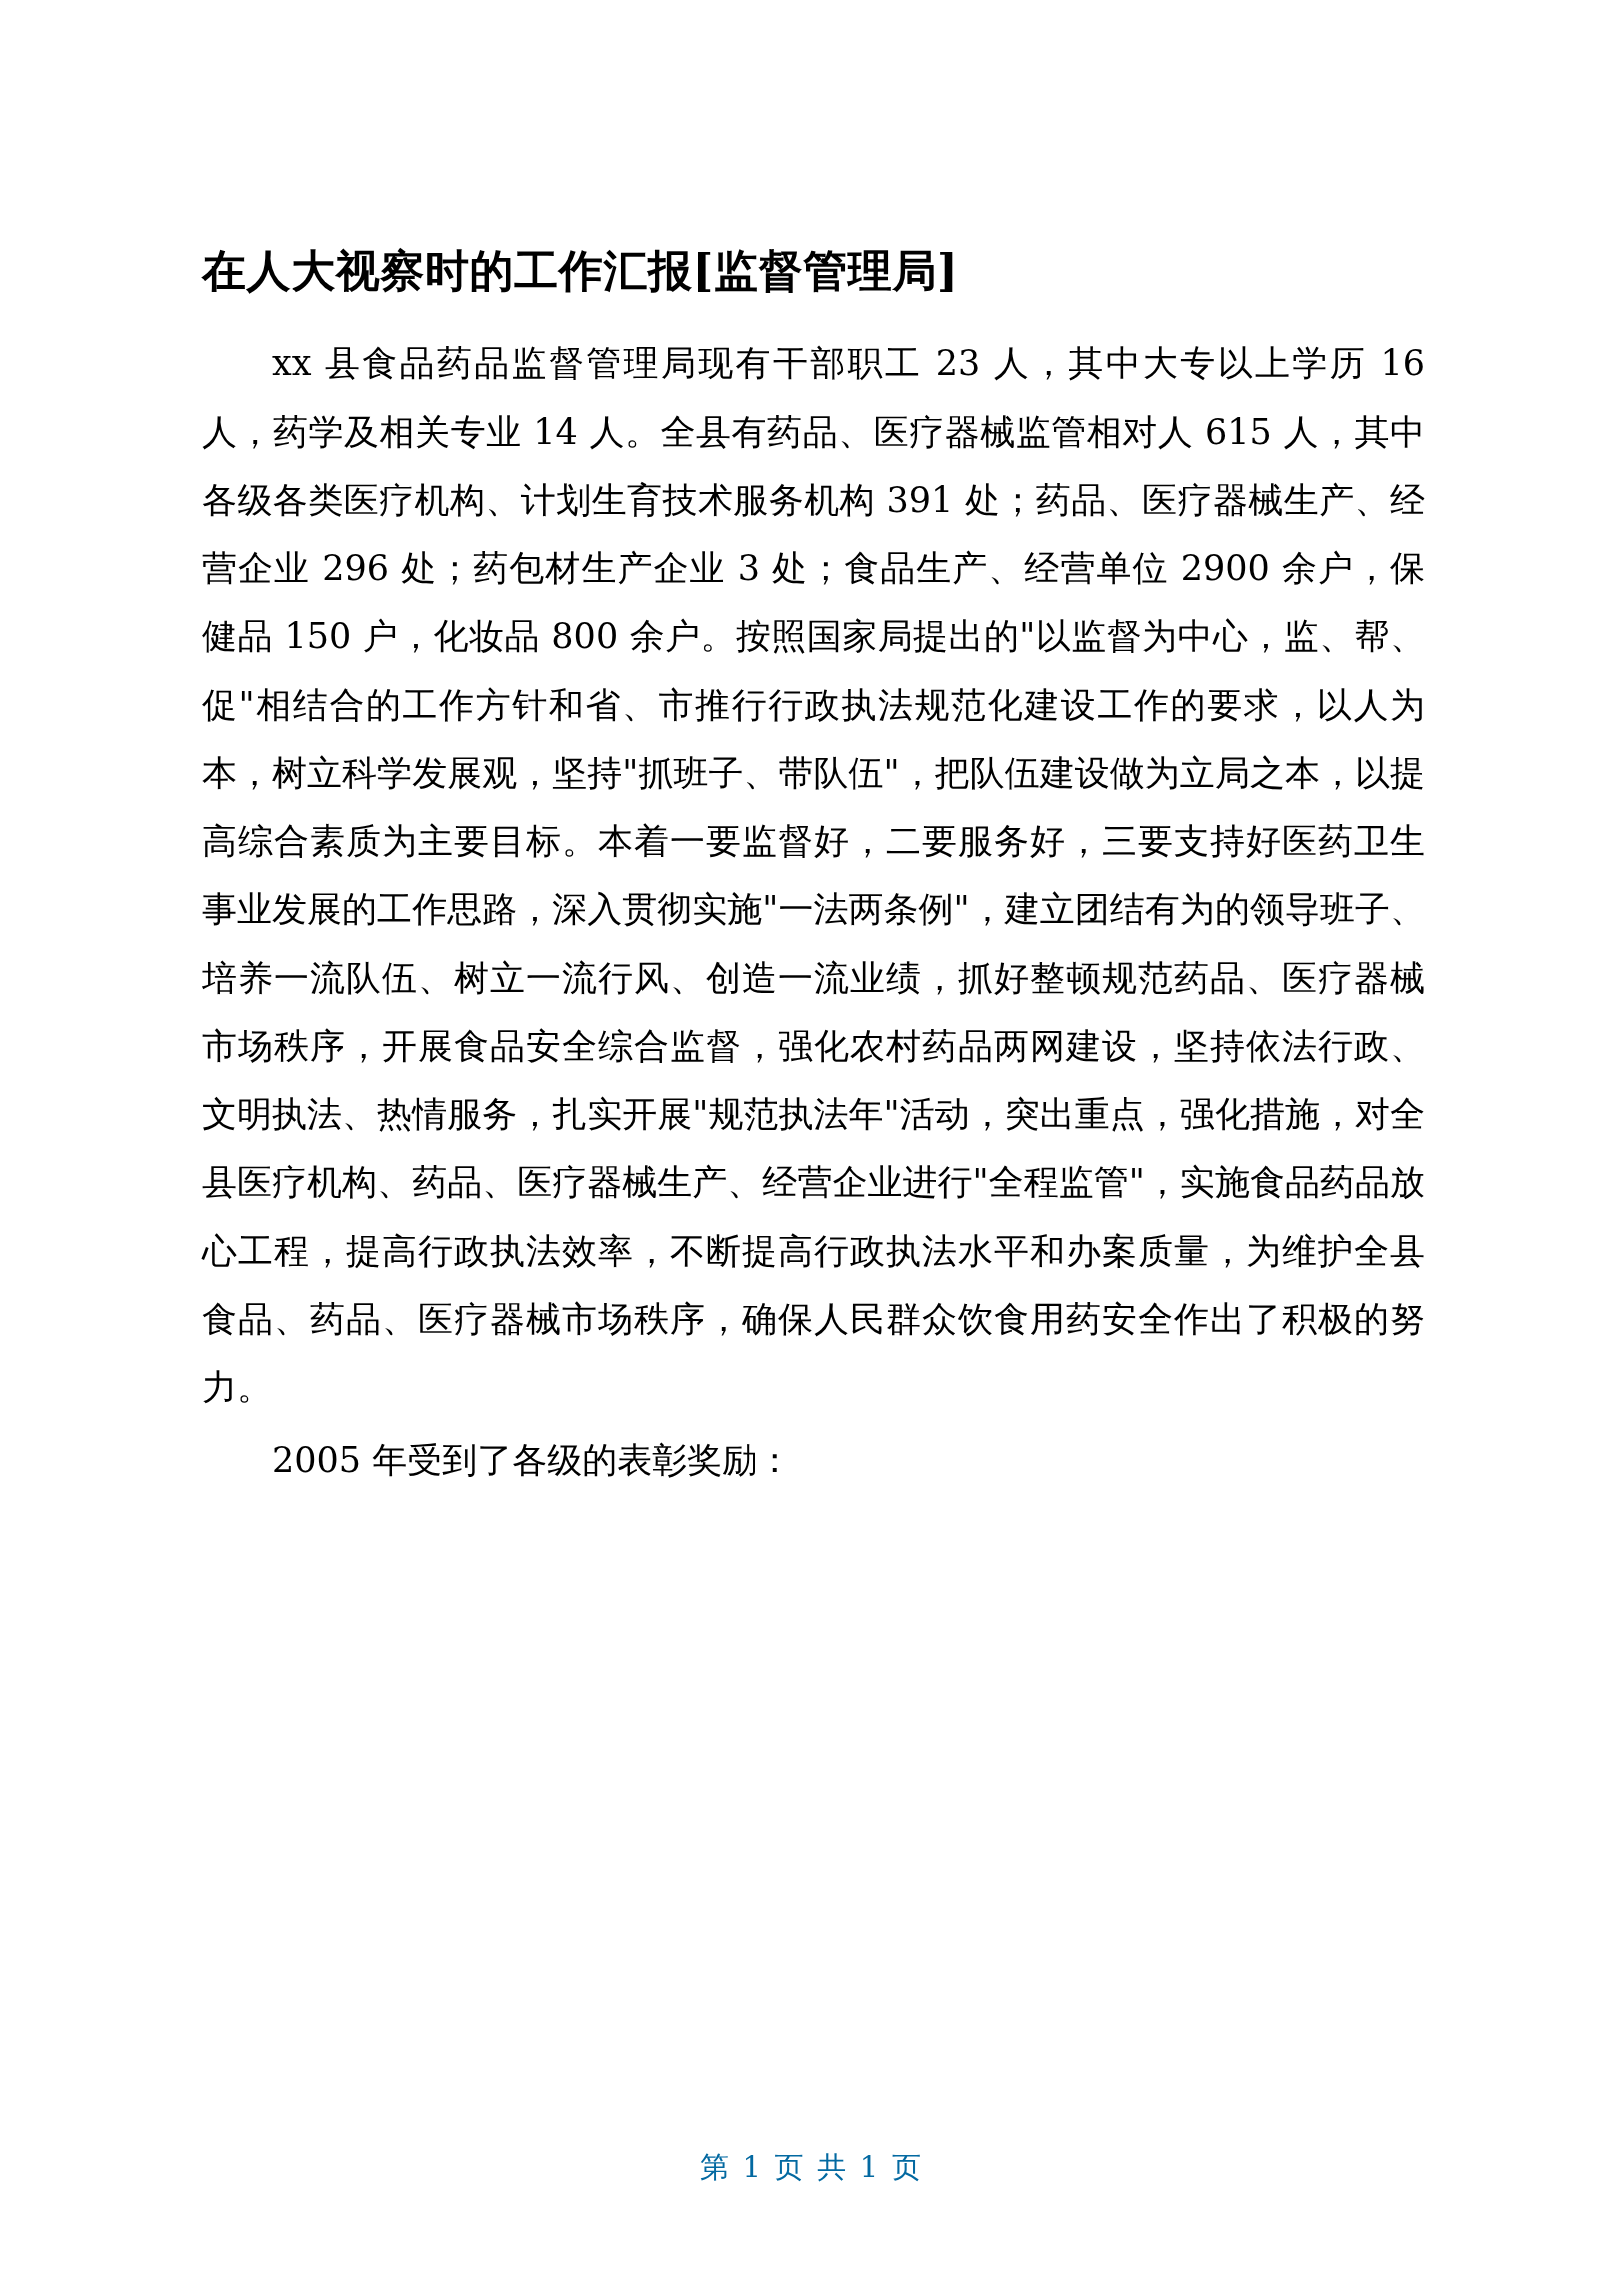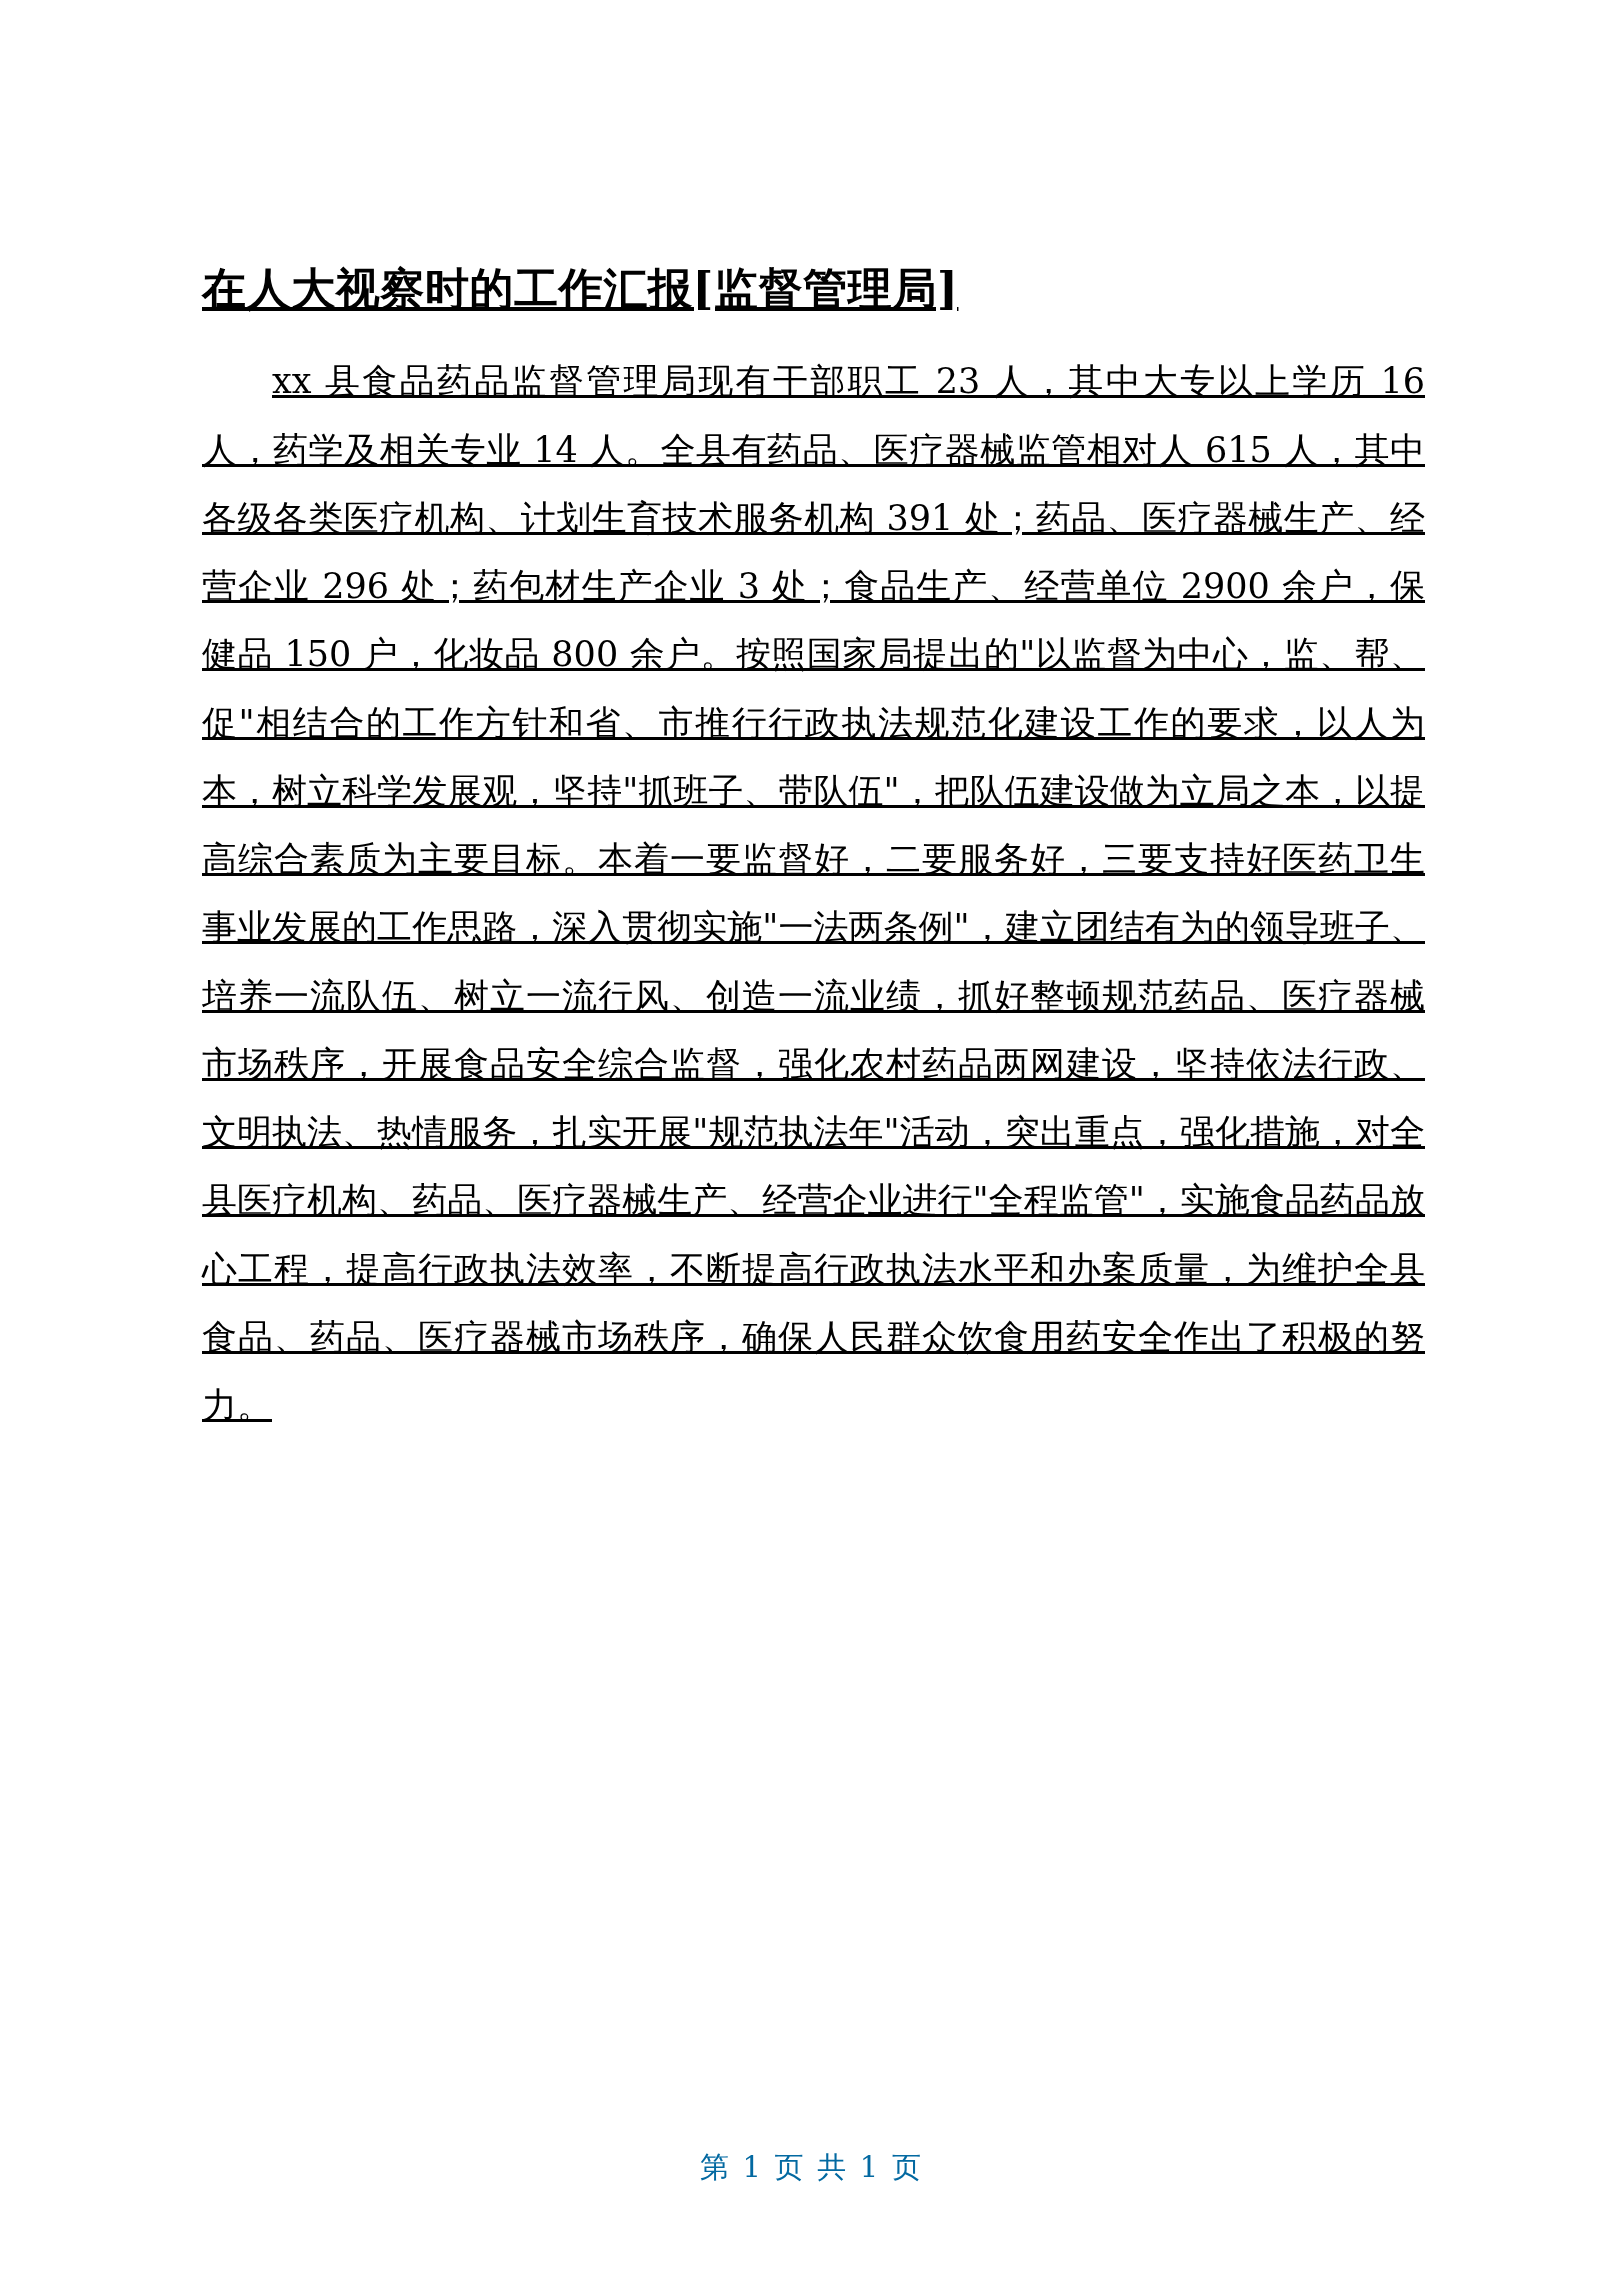--- a/index.html
+++ b/index.html
@@ -16,23 +16,22 @@
     height: 2295px;
     box-sizing: border-box;
     background: #ffffff;
     position: relative;
     padding: 0;
     overflow: hidden;
   }
   .doc-body {
     position: absolute;
     left: 202px;
-    top: 259px;
+    top: 241px;
     width: 1223px;
-    text-decoration: underline;
   }
   .doc-title {
     font-size: 44px;
     font-weight: bold;
     letter-spacing: 0.6px;
     line-height: 1.35;
     margin: 0 0 29px 0;
     white-space: nowrap;
   }
   .para {
@@ -58,18 +57,19 @@
 </head>
 <body>
 
 <div class="page">
 
   <div class="doc-body">
     <h1 class="doc-title">在人大视察时的工作汇报[监督管理局]</h1>
 
     <p class="para">xx 县食品药品监督管理局现有干部职工 23 人，其中大专以上学历 16 人，药学及相关专业 14 人。全县有药品、医疗器械监管相对人 615 人，其中各级各类医疗机构、计划生育技术服务机构 391 处；药品、医疗器械生产、经营企业 296 处；药包材生产企业 3 处；食品生产、经营单位 2900 余户，保健品 150 户，化妆品 800 余户。按照国家局提出的"以监督为中心，监、帮、促"相结合的工作方针和省、市推行行政执法规范化建设工作的要求，以人为本，树立科学发展观，坚持"抓班子、带队伍"，把队伍建设做为立局之本，以提高综合素质为主要目标。本着一要监督好，二要服务好，三要支持好医药卫生事业发展的工作思路，深入贯彻实施"一法两条例"，建立团结有为的领导班子、培养一流队伍、树立一流行风、创造一流业绩，抓好整顿规范药品、医疗器械市场秩序，开展食品安全综合监督，强化农村药品两网建设，坚持依法行政、文明执法、热情服务，扎实开展"规范执法年"活动，突出重点，强化措施，对全县医疗机构、药品、医疗器械生产、经营企业进行"全程监管"，实施食品药品放心工程，提高行政执法效率，不断提高行政执法水平和办案质量，为维护全县食品、药品、医疗器械市场秩序，确保人民群众饮食用药安全作出了积极的努力。</p>
 
+    <p class="para">2005 年受到了各级的表彰奖励：</p>
   </div>
 
   <div class="footer">第 1 页  共 1 页</div>
 
 </div>
 
 
 </body></html>

